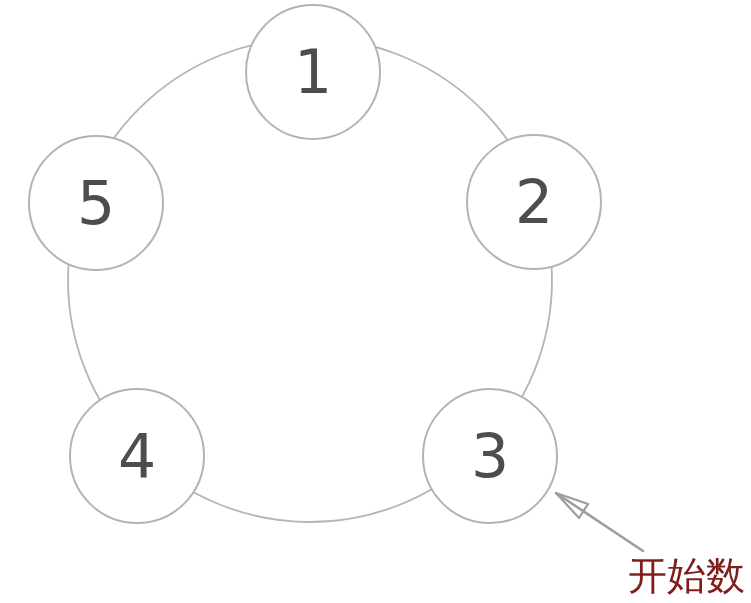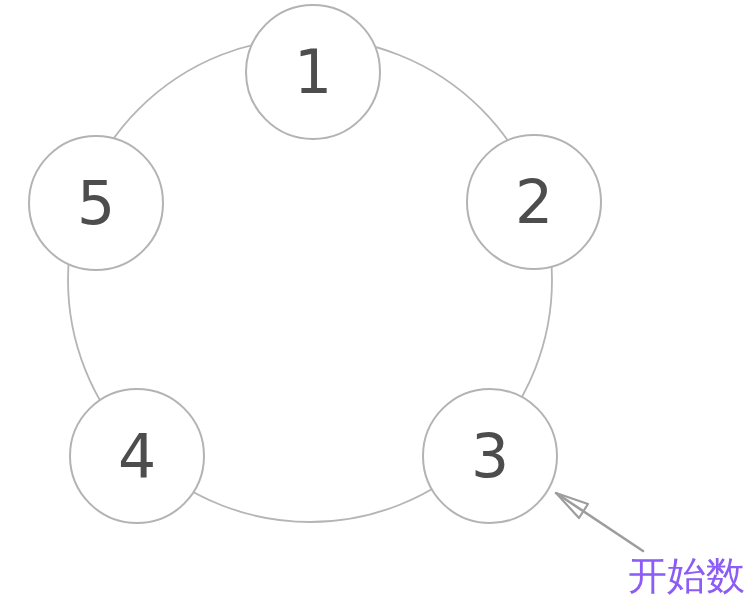--- a/index.html
+++ b/index.html
@@ -37,21 +37,21 @@
   .node-1 { left: 245px; top: 4px;   }
   .node-2 { left: 466px; top: 134px; }
   .node-3 { left: 422px; top: 388px; }
   .node-4 { left: 69px;  top: 388px; }
   .node-5 { left: 28px;  top: 135px; }
   .annotation {
     position: absolute;
     left: 628px;
     top: 549px;
     font-size: 39px;
-    color: #8b5cf6;
+    color: #7f1d1d;
     white-space: nowrap;
     letter-spacing: 0px;
   }
 </style>
 </head>
 <body>
 
 <div class="canvas">
 
   <svg class="ring-svg" width="751" height="603" viewBox="0 0 751 603">

